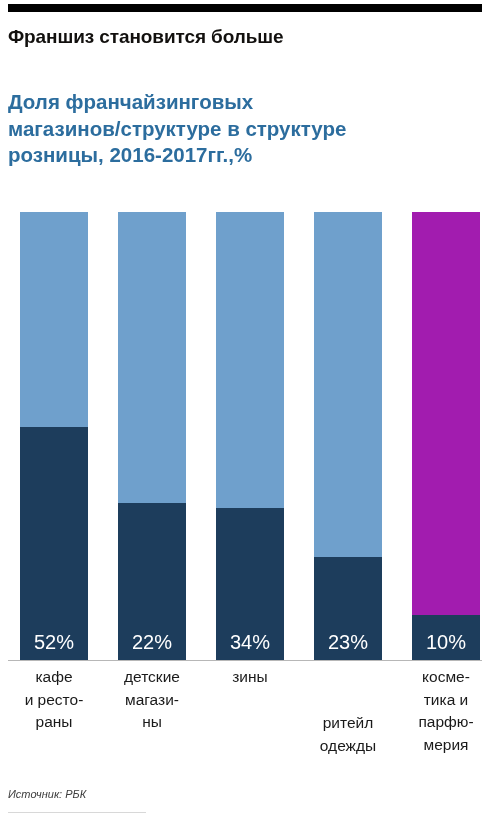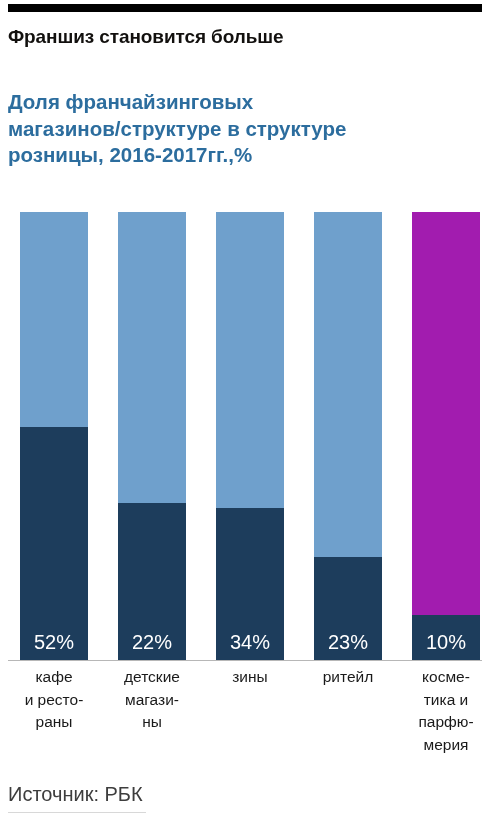--- a/index.html
+++ b/index.html
@@ -66,22 +66,22 @@
     position:absolute;top:0;width:96px;
     text-align:center;
     font-size:15.5px;line-height:22.5px;
     color:#1a1a1a;
   }
   .cat .ln{display:block;white-space:nowrap;}
 
   
   .source{
     position:absolute;left:8px;top:784px;
-    font-size:20px;line-height:20px;
-    color:#3d3d3d;
+    font-size:11px;line-height:20px;
+    font-style:italic;color:#3d3d3d;
   }
   .source-rule{
     position:absolute;left:8px;top:812px;width:138px;height:1px;
     background:#d8d8d8;
   }
 </style>
 </head>
 <body>
 
 <div class="page">
@@ -130,22 +130,23 @@
         <span class="ln">раны</span>
       </div>
       <div class="cat" style="left: 104px;">
         <span class="ln">детские</span>
         <span class="ln">магази-</span>
         <span class="ln">ны</span>
       </div>
       <div class="cat" style="left: 202px;">
         <span class="ln">зины</span>
       </div>
-      <div class="cat" style="left: 300px;">
+      <div class="cat" style="left: 300px; margin-top: 46px;">
         <span class="ln">ритейл</span>
+        <span class="ln">одежды</span>
       </div>
       <div class="cat" style="left: 398px;">
         <span class="ln">косме-</span>
         <span class="ln">тика и</span>
         <span class="ln">парфю-</span>
         <span class="ln">мерия</span>
       </div>
     </div>
 
   <div class="source">Источник: РБК</div>

